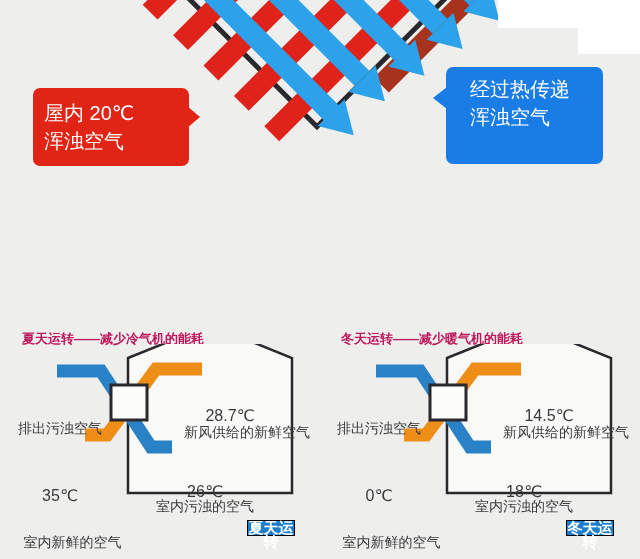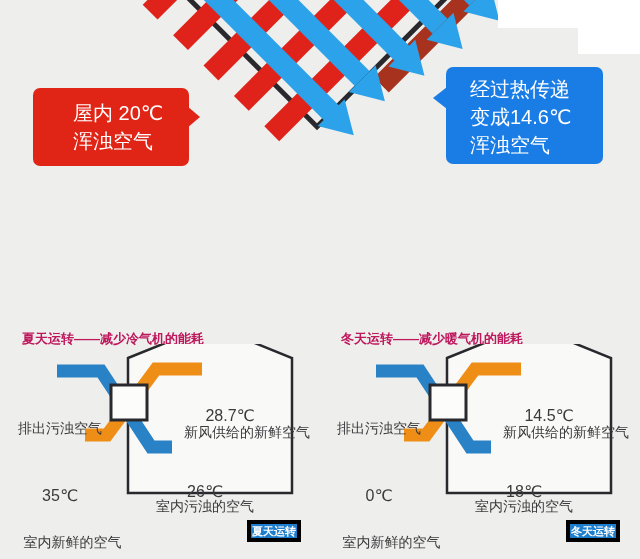--- a/index.html
+++ b/index.html
@@ -8,39 +8,39 @@
     background:#eeeeec;
     font-family:"Liberation Sans","DejaVu Sans",sans-serif;
   }
   svg{display:block;}
   .abs{position:absolute;}
 
   
   .bubble{position:absolute;border-radius:7px;color:#fff;}
   .bubble .bl{display:block;white-space:nowrap;}
   .bubble-red{left:33px;top:88px;width:156px;height:78px;background:#e02415;
-    font-size:20px;line-height:28px;padding:11px 0 0 40px;box-sizing:border-box;}
+    font-size:20px;line-height:28px;padding:11px 0 0 11px;box-sizing:border-box;}
   .bubble-blue{left:446px;top:67px;width:157px;height:97px;background:#1a7de6;
     font-size:20px;line-height:28px;padding:8px 0 0 24px;box-sizing:border-box;}
   .tail{position:absolute;width:0;height:0;}
   .tail-red{left:187px;top:106px;border-top:11px solid transparent;border-bottom:11px solid transparent;
     border-left:13px solid #e02415;}
   .tail-blue{left:433px;top:87px;border-top:11px solid transparent;border-bottom:11px solid transparent;
     border-right:14px solid #1a7de6;}
   .white-strip{position:absolute;background:#ffffff;}
 
   
   .house-unit{position:absolute;width:320px;height:210px;}
   .hu-title{position:absolute;left:22px;top:0;font-size:13px;font-weight:bold;color:#be185d;white-space:nowrap;}
   .hu-svg{position:absolute;left:0;top:14px;}
   .lab{position:absolute;color:#3a3a3c;text-align:center;white-space:nowrap;}
   .lab-temp{font-size:16px;}
   .lab-txt{font-size:14px;}
   .hu-badge{position:absolute;left:247px;top:190px;width:46px;height:14px;background:#1e7ece;
-    border:4px solid #000000;color:#fff;font-size:11px;line-height:14px;font-weight:bold;text-align:center;}
+    border:1px solid #000000;color:#fff;font-size:15px;line-height:14px;font-weight:bold;text-align:center;}
   
   .pos-exhaust{left:0;top:90px;width:120px;}
   .pos-supply-temp{left:195px;top:76px;width:70px;}
   .pos-supply-lab{left:150px;top:94px;width:160px;text-align:right;}
   .pos-intake-temp{left:30px;top:156px;width:60px;}
   .pos-intake-lab{left:0;top:172px;width:145px;margin-top:32px;}
   .pos-indoor-temp{left:175px;top:152px;width:60px;}
   .pos-indoor-lab{left:125px;top:168px;width:160px;}
 </style>
 </head>
@@ -89,21 +89,20 @@
   <div class="white-strip" style="left:578px;top:0;width:62px;height:54px"></div>
 
   <div class="bubble bubble-red">
     <span class="bl">屋内 20℃</span>
     <span class="bl">浑浊空气</span>
   </div>
   <div class="tail tail-red"></div>
 
   <div class="bubble bubble-blue">
     <span class="bl">经过热传递</span>
-    <span class="bl">变成14.6℃</span>
     <span class="bl">浑浊空气</span>
   </div>
   <div class="tail tail-blue"></div>
 
   <div class="house-unit" style="left:0;top:330px">
     <div class="hu-title">夏天运转——减少冷气机的能耗</div>
     <svg class="hu-svg" width="320" height="196" viewBox="0 46 320 196">
       <polygon points="128,60 210,27 292,60 292,195 128,195" fill="#f9f9f8" stroke="#28282d" stroke-width="2.5"></polygon>
       <polyline points="57,73 101,73 151,149 172,149" fill="none" stroke="#2a82c6" stroke-width="13"></polyline>
       <polyline points="202,71 156,71 107,137 85,137" fill="none" stroke="#ef8e17" stroke-width="13"></polyline>

